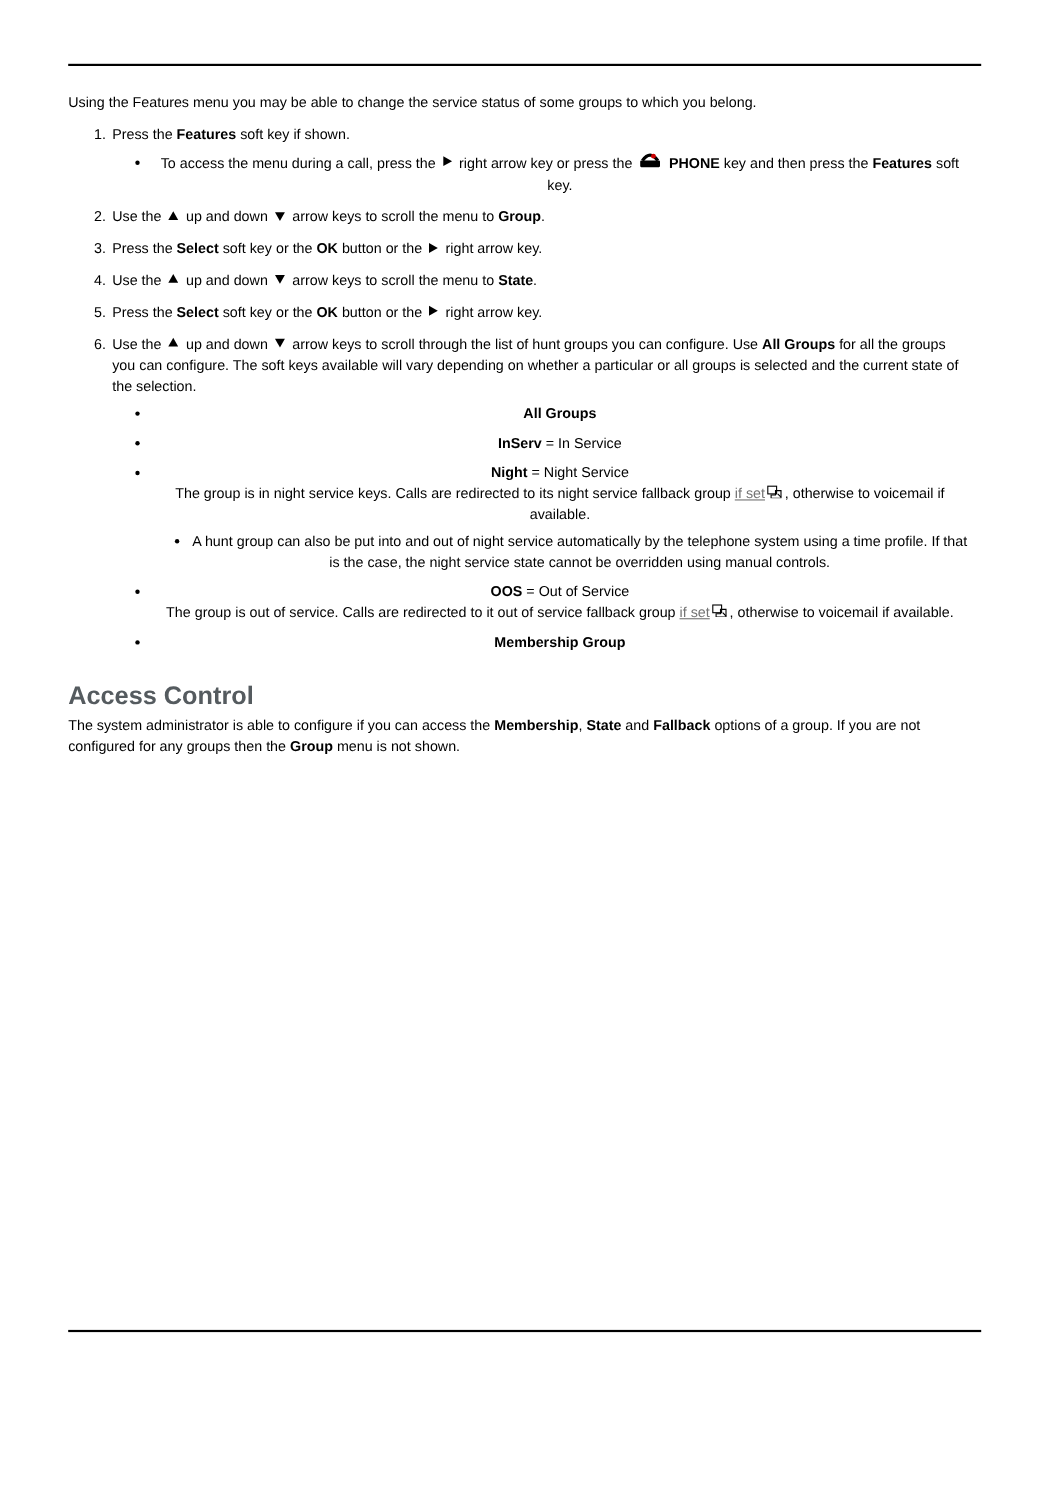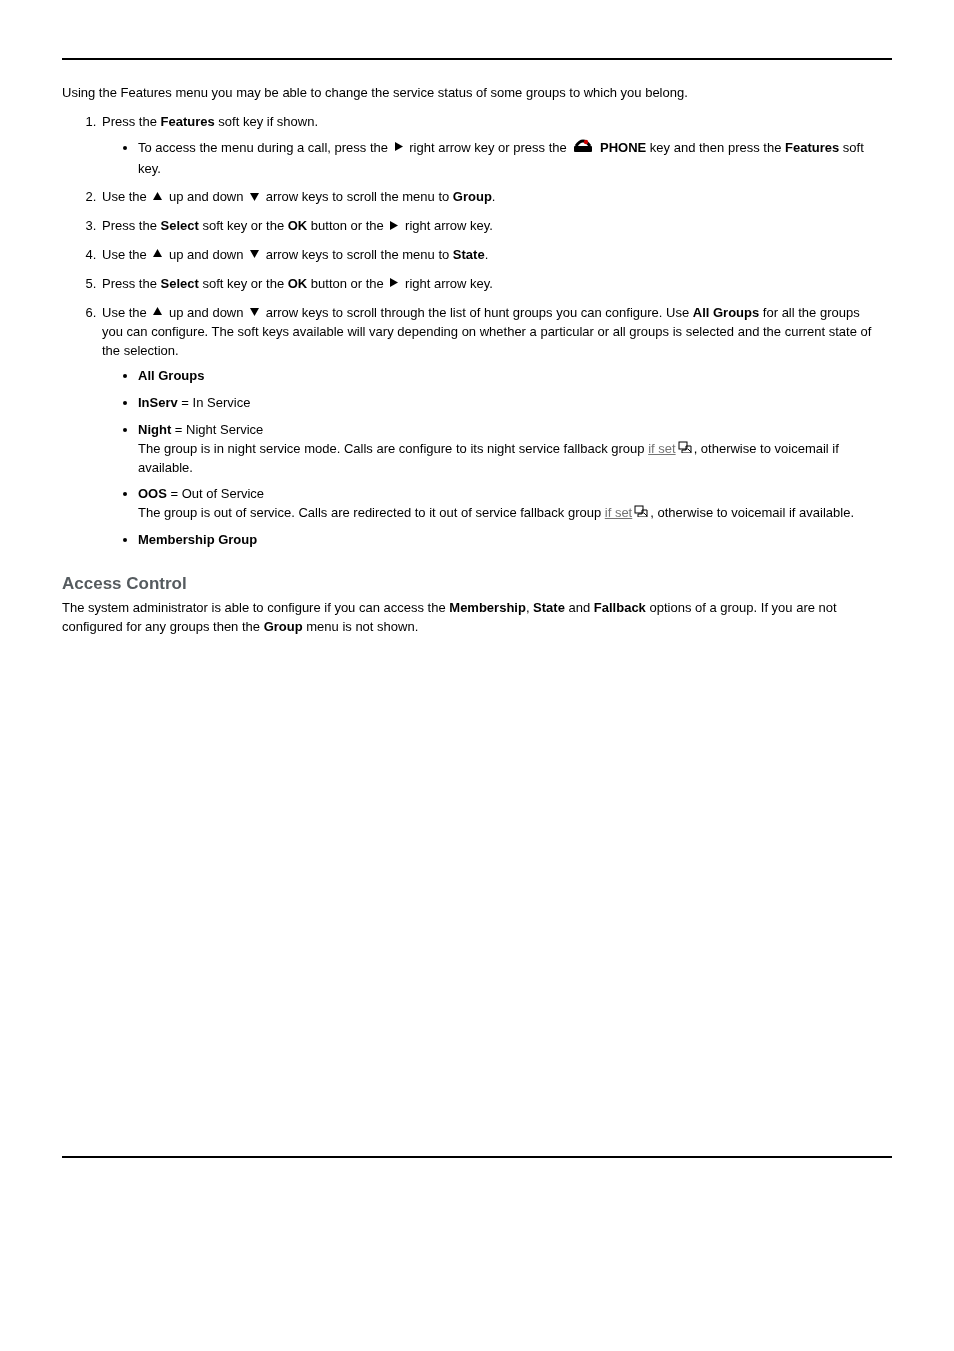--- a/index.html
+++ b/index.html
@@ -31,38 +31,39 @@
     margin-bottom: 10px;
     padding-left: 2px;
   }
   ul.disc {
     list-style-type: disc;
     margin: 6px 0 0 0;
     padding-left: 36px;
   }
   ul.disc > li {
     margin-bottom: 6px;
+    text-align: center;
   }
   ul.disc.inner > li {
     margin-bottom: 8px;
   }
   .b { font-weight: bold; }
   .icon {
     display: inline-block;
     vertical-align: middle;
     margin: 0 2px;
   }
   .link {
     color: #737373;
     text-decoration: underline;
     cursor: pointer;
   }
   .h2 {
     color: #555b5f;
-    font-size: 17px;
+    font-size: 23px;
     font-weight: bold;
     margin: 22px 0 2px 0;
   }
   .para { margin: 0; }
   .hr-bottom {
     border: none;
     border-top: 2px solid #000;
     margin-top: 520px;
   }
 </style>
@@ -130,25 +131,30 @@
         <li>
           <span class="b">All Groups</span>
         </li>
 
         <li>
           <span class="b">InServ</span><span> = In Service</span><br>
         </li>
 
         <li>
           <span class="b">Night</span><span> = Night Service</span><br>
-          <span>The group is in night service mode. Calls are configure to its night service fallback group </span><a class="link">if set</a><span class="icon"><svg width="14" height="12" viewBox="0 0 14 12">
+          <span>The group is in night service keys. Calls are redirected to its night service fallback group </span><a class="link">if set</a><span class="icon"><svg width="14" height="12" viewBox="0 0 14 12">
                 <rect x="1" y="1" width="8" height="7" fill="none" stroke="#000" stroke-width="1"></rect>
                 <polygon points="8,5 13,5 13,12 4,12 4,9 8,9" fill="none" stroke="#000" stroke-width="1"></polygon>
                 <path d="M10 8 L13 11" stroke="#000" stroke-width="1"></path>
               </svg></span><span>, otherwise to voicemail if available.</span>
+          <ul class="disc">
+            <li>
+              <span>A hunt group can also be put into and out of night service automatically by the telephone system using a time profile. If that is the case, the night service state cannot be overridden using manual controls.</span>
+            </li>
+          </ul>
         </li>
 
         <li>
           <span class="b">OOS</span><span> = Out of Service</span><br>
           <span>The group is out of service. Calls are redirected to it out of service fallback group </span><a class="link">if set</a><span class="icon"><svg width="14" height="12" viewBox="0 0 14 12">
                 <rect x="1" y="1" width="8" height="7" fill="none" stroke="#000" stroke-width="1"></rect>
                 <polygon points="8,5 13,5 13,12 4,12 4,9 8,9" fill="none" stroke="#000" stroke-width="1"></polygon>
                 <path d="M10 8 L13 11" stroke="#000" stroke-width="1"></path>
               </svg></span><span>, otherwise to voicemail if available.</span>
         </li>

